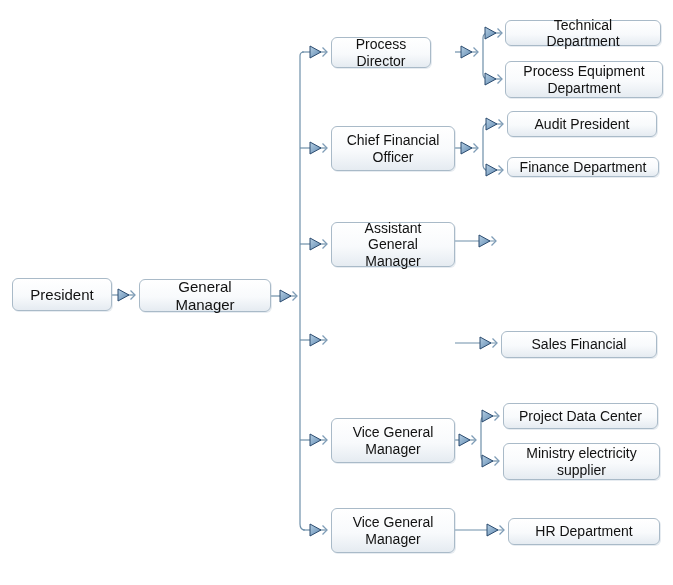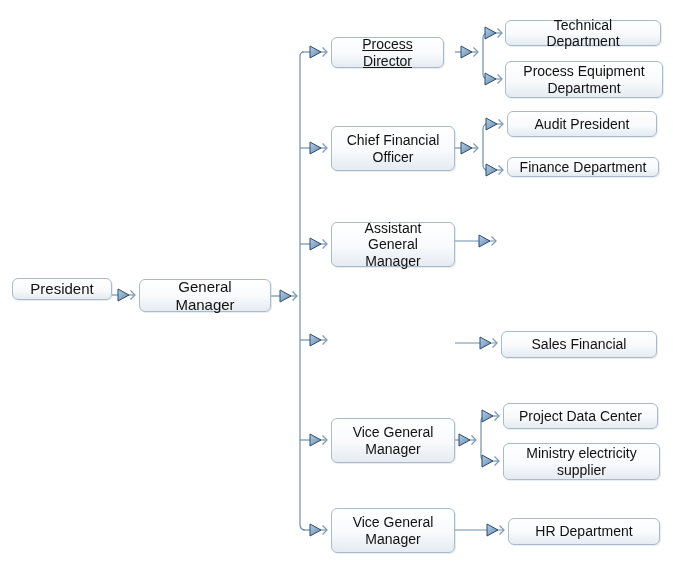--- a/index.html
+++ b/index.html
@@ -83,24 +83,24 @@
     <path class="edge" d="M 455,343 L 497,343" marker-end="url(#arrow)"></path>
 
     <path class="edge" d="M 455,440 L 476,440" marker-end="url(#arrow)"></path>
     <path class="edge" d="M 486,416 Q 481,416 481,421 L 481,456 Q 481,461 486,461"></path>
     <path class="edge" d="M 483,416 L 499,416" marker-end="url(#arrow)"></path>
     <path class="edge" d="M 483,461 L 499,461" marker-end="url(#arrow)"></path>
 
     <path class="edge" d="M 455,530 L 504,530" marker-end="url(#arrow)"></path>
   </svg>
 
-  <div class="node lvl1" style="left:12px; top:278px; width:100px; height:22px;">President</div>
+  <div class="node lvl1" style="left:12px; top:278px; width:100px; height:33px;">President</div>
   <div class="node lvl1" style="left:139px; top:279px; width:132px; height:33px;">General Manager</div>
 
-  <div class="node lvl2" style="left:331px; top:37px; width:113px; height:31px;text-decoration:underline;">Process Director</div>
+  <div class="node lvl2" style="left:331px; top:37px; width:100px; height:31px;">Process Director</div>
   <div class="node lvl2" style="left:331px; top:126px; width:124px; height:45px;">Chief Financial Officer</div>
   <div class="node lvl2" style="left:331px; top:222px; width:124px; height:45px;">Assistant General Manager</div>
   <div class="node lvl2" style="left:331px; top:418px; width:124px; height:45px;">Vice General Manager</div>
   <div class="node lvl2" style="left:331px; top:508px; width:124px; height:45px;">Vice General Manager</div>
 
   <div class="node lvl3" style="left:505px; top:20px; width:156px; height:26px;">Technical Department</div>
   <div class="node lvl3" style="left:505px; top:61px; width:158px; height:37px;">Process Equipment Department</div>
   <div class="node lvl3" style="left:507px; top:111px; width:150px; height:26px;">Audit President</div>
   <div class="node lvl3" style="left:507px; top:157px; width:152px; height:20px;">Finance Department</div>
   <div class="node lvl3" style="left:501px; top:331px; width:156px; height:27px;">Sales Financial</div>

